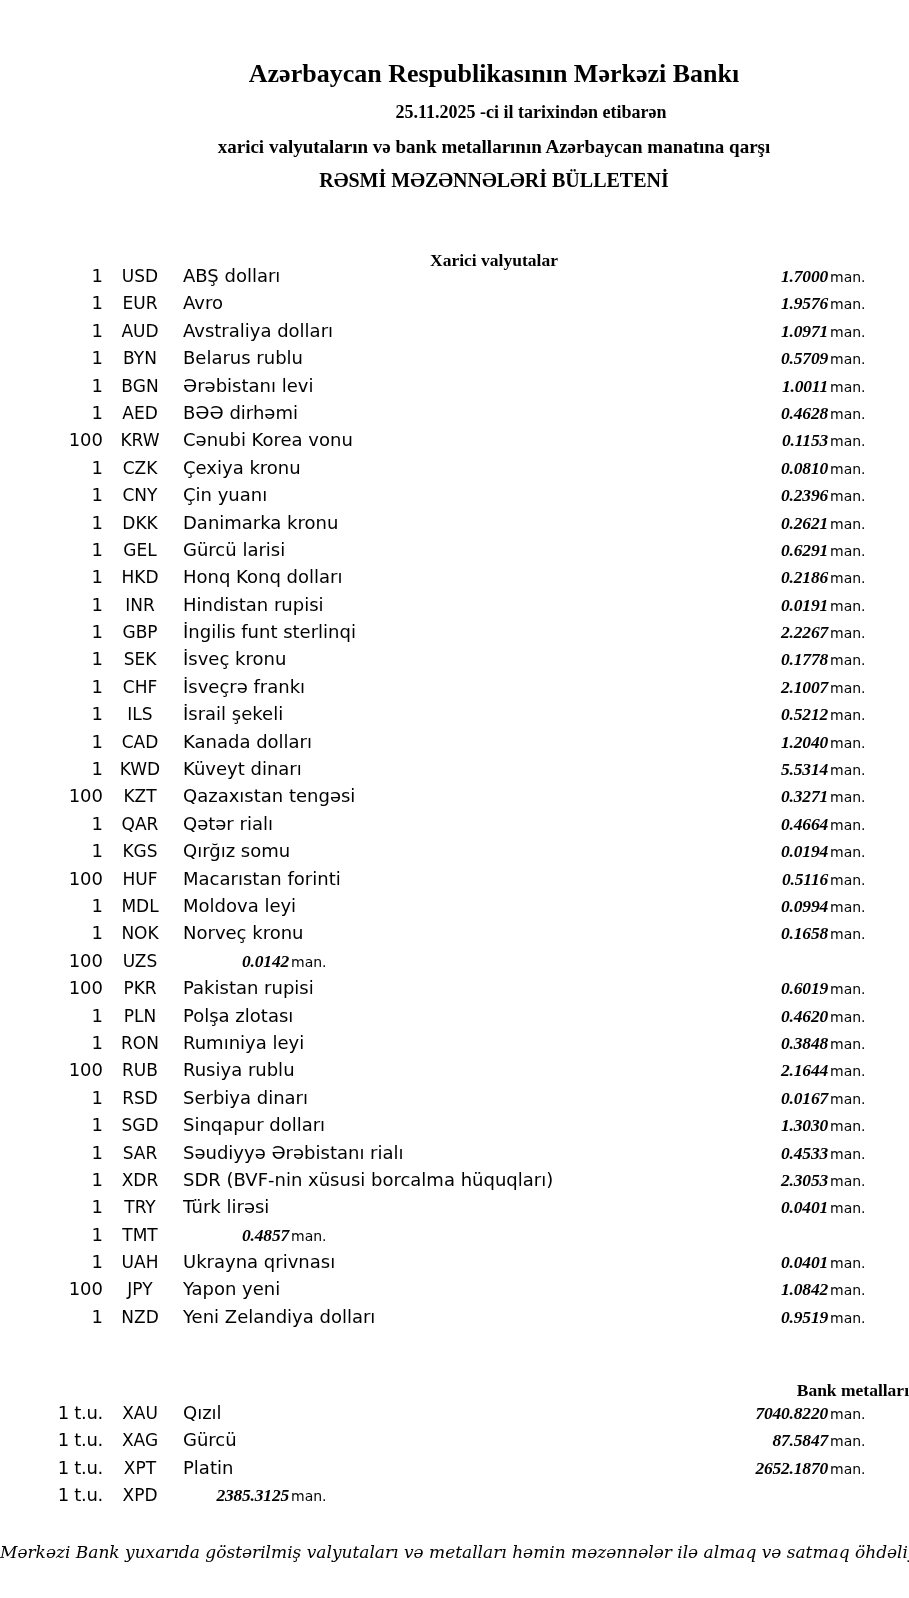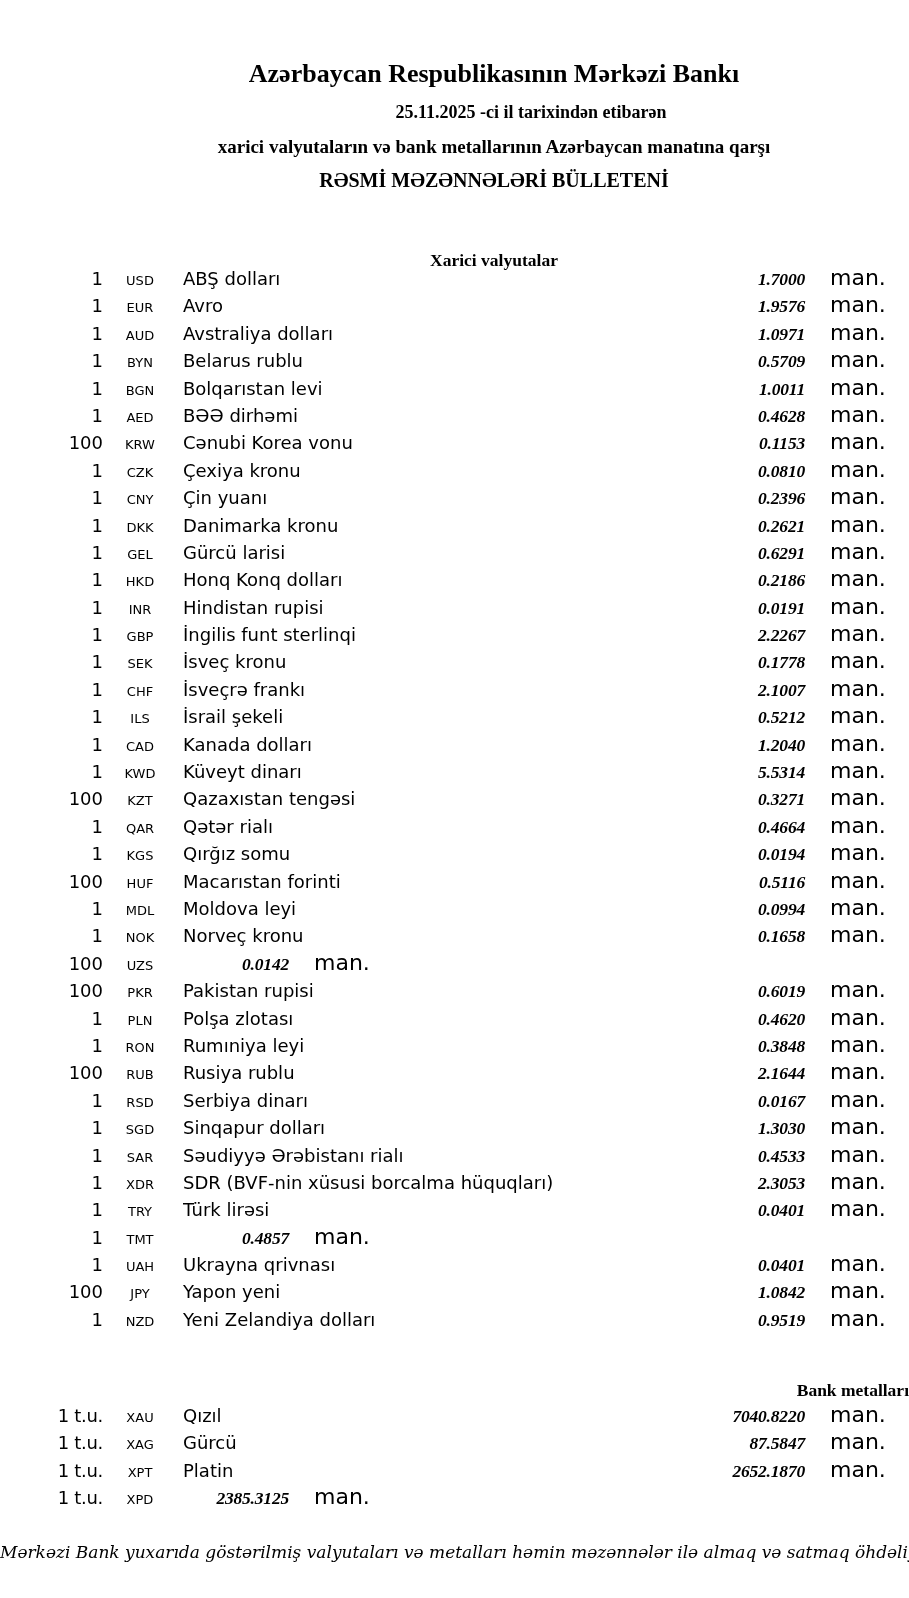--- a/index.html
+++ b/index.html
@@ -52,31 +52,31 @@
 
   .row {
     display: flex;
     align-items: baseline;
     height: 27.4px;
     font-family: "DejaVu Sans", sans-serif;
     font-size: 18px;
     white-space: nowrap;
   }
   .qty  { width: 58px;  text-align: right; flex: none; font-size: 18px; }
-  .code { width: 58px;  margin-left: 8px; text-align: center; flex: none; font-size: 13px; }
+  .code { width: 58px;  margin-left: 8px; text-align: center; flex: none; font-size: 17px; }
   .name { flex: 1 1 auto; margin-left: 14px; text-align: left; overflow: hidden; }
   .rate {
     width: 120px; flex: none; text-align: right;
     font-family: "Liberation Serif", serif;
     font-weight: bold;
     font-style: italic;
     font-size: 17.5px;
     letter-spacing: -0.2px;
   }
-  .unit { width: 47px; flex: none; margin-left: 25px; text-align: left; font-size: 22px; }
+  .unit { width: 47px; flex: none; margin-left: 2px; text-align: left; font-size: 14px; }
 
   .metals-table .qty { letter-spacing: -0.3px; }
 
   
   .footer {
     position: absolute;
     top: 1541px;
     left: 0;
     width: 909px;
     text-align: center;
@@ -127,21 +127,21 @@
     <span class="qty">1</span>
     <span class="code">BYN</span>
     <span class="name">Belarus rublu</span>
     <span class="rate">0.5709</span>
     <span class="unit">man.</span>
   </div>
 
   <div class="row">
     <span class="qty">1</span>
     <span class="code">BGN</span>
-    <span class="name">Bolqarıstan levi</span>
+    <span class="name">Ərəbistanı levi</span>
     <span class="rate">1.0011</span>
     <span class="unit">man.</span>
   </div>
 
   <div class="row">
     <span class="qty">1</span>
     <span class="code">AED</span>
     <span class="name">BƏƏ dirhəmi</span>
     <span class="rate">0.4628</span>
     <span class="unit">man.</span>

